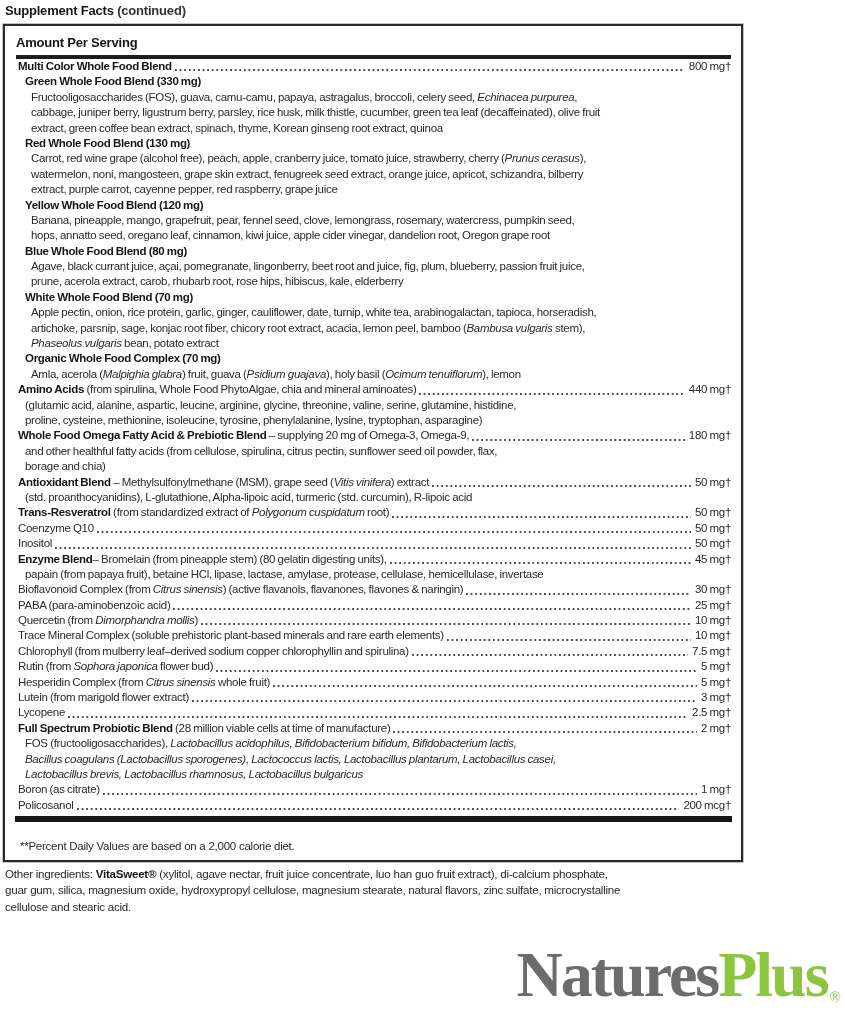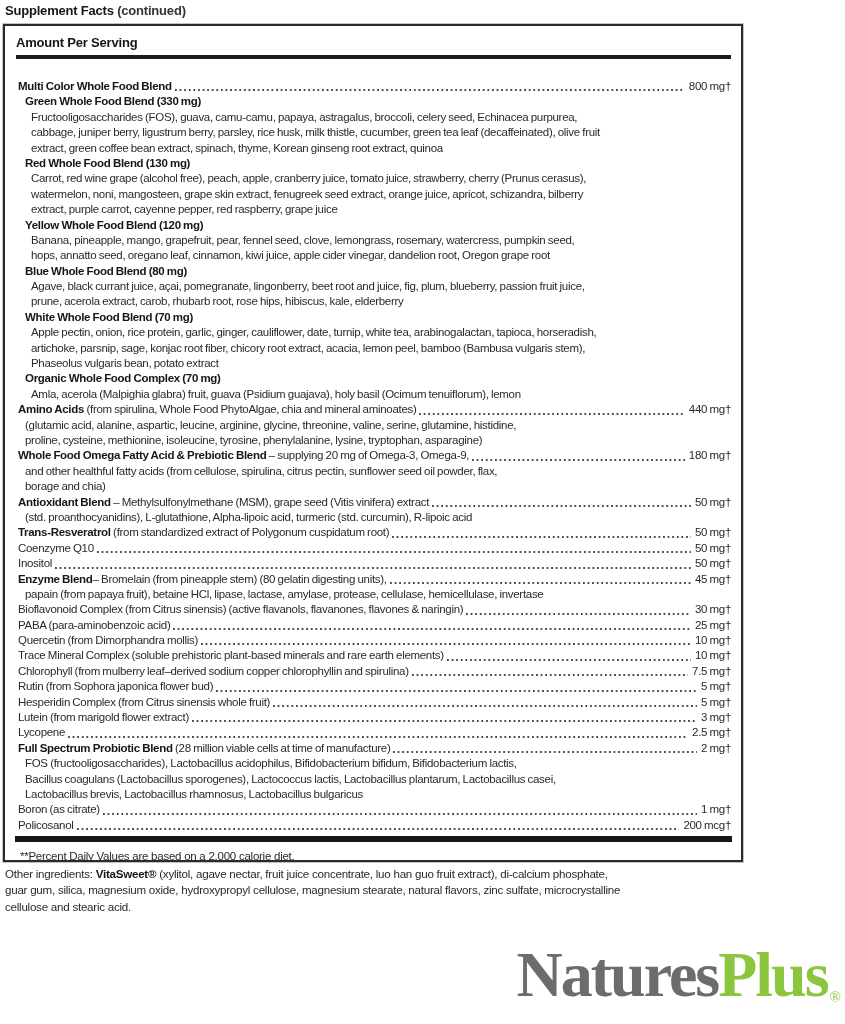--- a/index.html
+++ b/index.html
@@ -10,38 +10,38 @@
   .hdr { position:absolute; left:5px; top:3px; font-size:13px; letter-spacing:-0.2px; color:#1d1d1d; }
   .hdr .b { font-weight:bold; }
   .hdr .c { font-weight:bold; color:#333; }
 
   
   .panel { position:absolute; left:3px; top:24px; width:740px; height:838px;
            border:2px solid #2a2a2a; outline:1px solid #c3c3c3; background:#fff;
            padding:6px 10px 0 11px; }
   .aps { font-size:13px; font-weight:bold; letter-spacing:-0.2px; color:#161616; padding-top:3px; }
   .bar-thin { height:4px; background:#1c1c1c; margin-top:5px; }
-  .rows { margin-top:20px; font-size:11.5px; letter-spacing:-0.3px; word-spacing:-0.5px; color:#2a2a2a; }
+  .rows { margin-top:0; font-size:11.5px; letter-spacing:-0.3px; word-spacing:-0.5px; color:#2a2a2a; }
   .line { height:15.4px; line-height:15.4px; white-space:nowrap; overflow:hidden; display:block; }
   .line.row { display:flex; align-items:stretch; }
   .ind0 { padding-left:2px; }
   .ind1 { padding-left:9px; }
   .ind2 { padding-left:15px; }
   .b { font-weight:bold; color:#161616; }
-  .i { }
+  .i { font-style:italic; }
   .r { }
   .nm { white-space:nowrap; }
   .leader { flex:1 1 auto; min-width:6px; position:relative; margin:0 4px 0 3px; }
   .leader::after { content:""; position:absolute; left:0; right:0; bottom:3px; height:2px;
      background-image:radial-gradient(circle at 1px 1px, #4c4c4c 0.9px, rgba(0,0,0,0) 1.3px);
      background-size:4.6px 2px; background-repeat:repeat-x; }
   .amt { white-space:nowrap; text-align:right; }
 
   .bar-thick { height:6px; background:#161616; margin-top:3px; margin-left:-1px; margin-right:-1px; }
-  .foot { margin-top:7px; font-size:11.5px; letter-spacing:-0.25px; color:#2a2a2a; padding-left:4px; }
+  .foot { margin-top:17px; font-size:11.5px; letter-spacing:-0.25px; color:#2a2a2a; padding-left:4px; }
   .foot div { height:15.5px; line-height:15.5px; }
 
   
   .other { position:absolute; left:5px; top:866px; width:620px; font-size:11.6px;
            letter-spacing:-0.25px; line-height:16.4px; color:#2a2a2a; }
 
   
   .logo { position:absolute; right:6px; top:938px; display:flex; align-items:baseline;
           font-family:"Liberation Serif","DejaVu Serif",serif; font-weight:bold;
           font-size:64px; letter-spacing:-2px; white-space:nowrap; }

